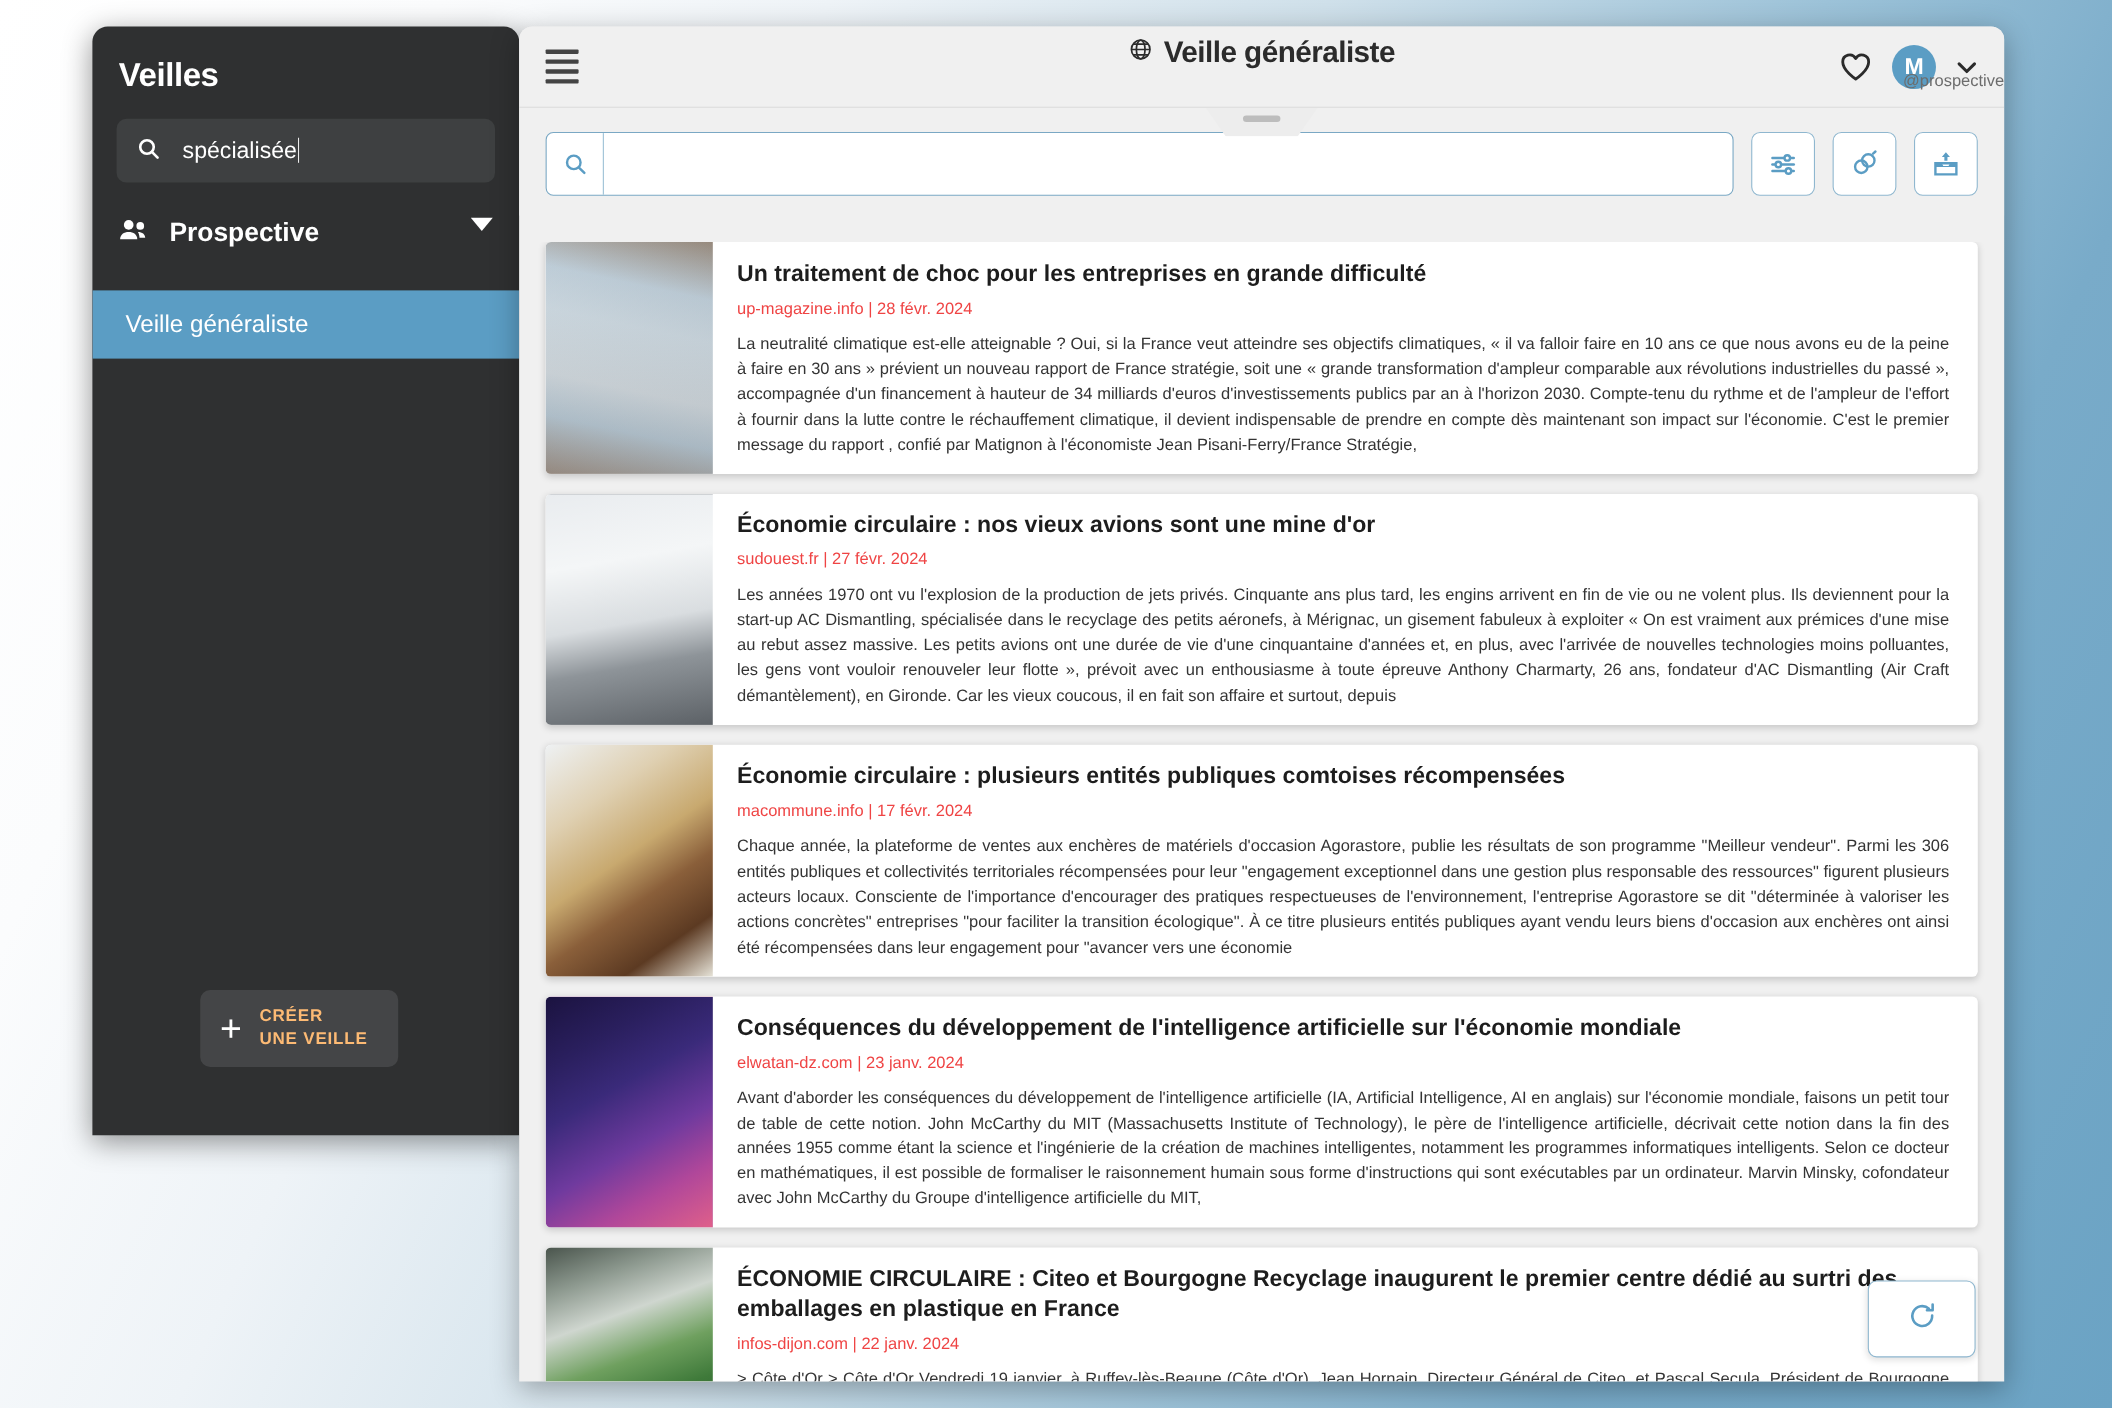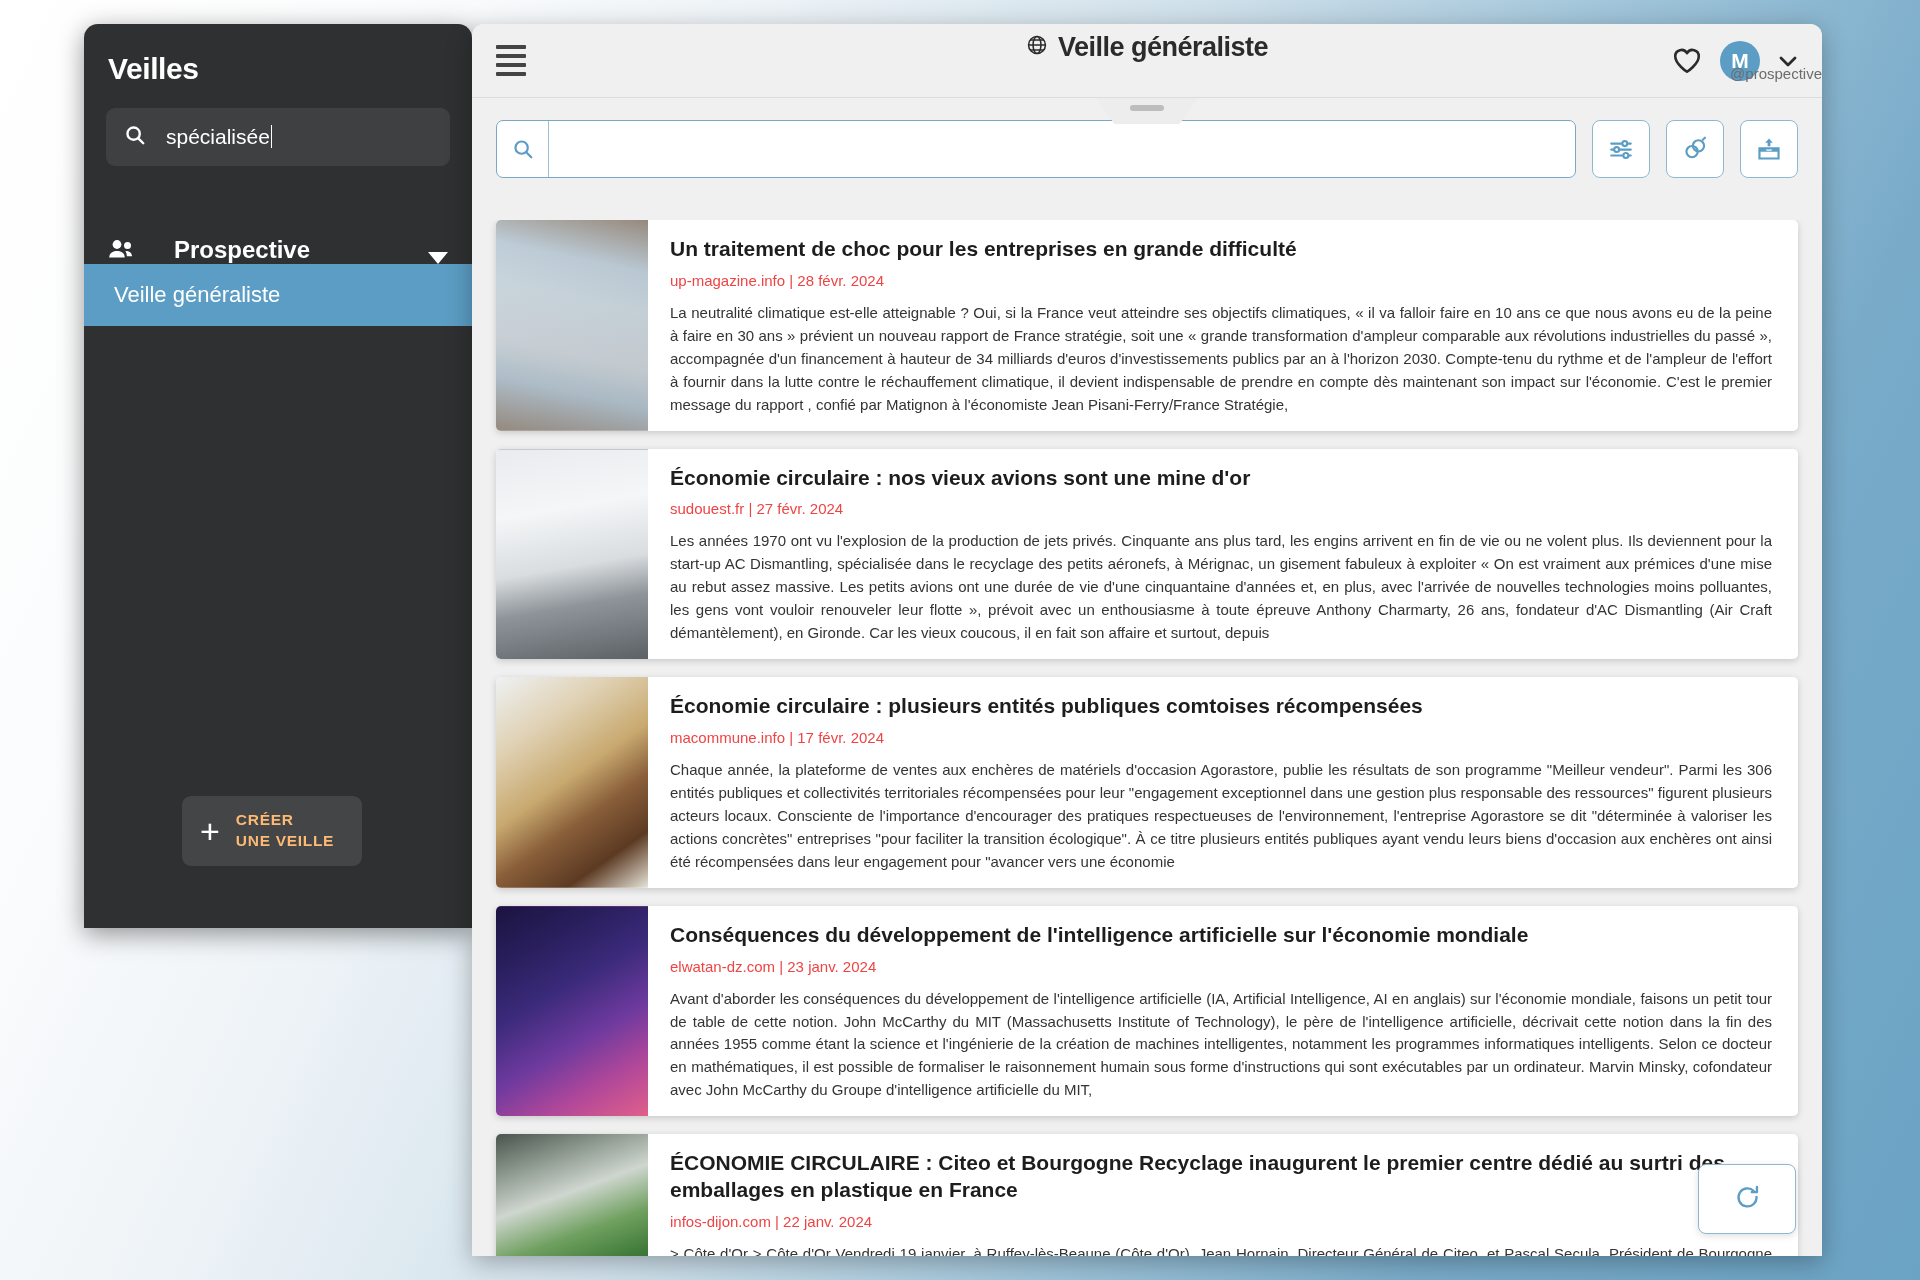--- a/index.html
+++ b/index.html
@@ -24,21 +24,21 @@
         #6ba3c4 100%);
     position: relative;
   }
 
   
   #sidebar {
     position: absolute;
     left: 84px;
     top: 24px;
     width: 388px;
-    height: 904px;
+    height: 1008px;
     background: #2f3031;
     border-radius: 14px 14px 0 0;
     box-shadow: 0 6px 26px rgba(0,0,0,.42);
     overflow: hidden;
     z-index: 5;
   }
 
   #sidebar-title {
     color: #ffffff;
     font-size: 30px;
@@ -69,25 +69,24 @@
     display: inline-block;
     width: 1.5px;
     height: 23px;
     background: #ffffff;
     vertical-align: -4px;
     margin-left: 1px;
   }
 
   .group-row {
     display: flex;
-    align-items: flex-end;
+    align-items: flex-start;
     padding: 0 24px;
     height: 66px;
     margin-top: 32px;
-    gap: 20px;
   }
   .group-label {
     color: #ffffff;
     font-size: 24px;
     font-weight: 700;
     margin-left: 18px;
     flex: 1;
   }
   .caret-down {
     width: 0; height: 0;

